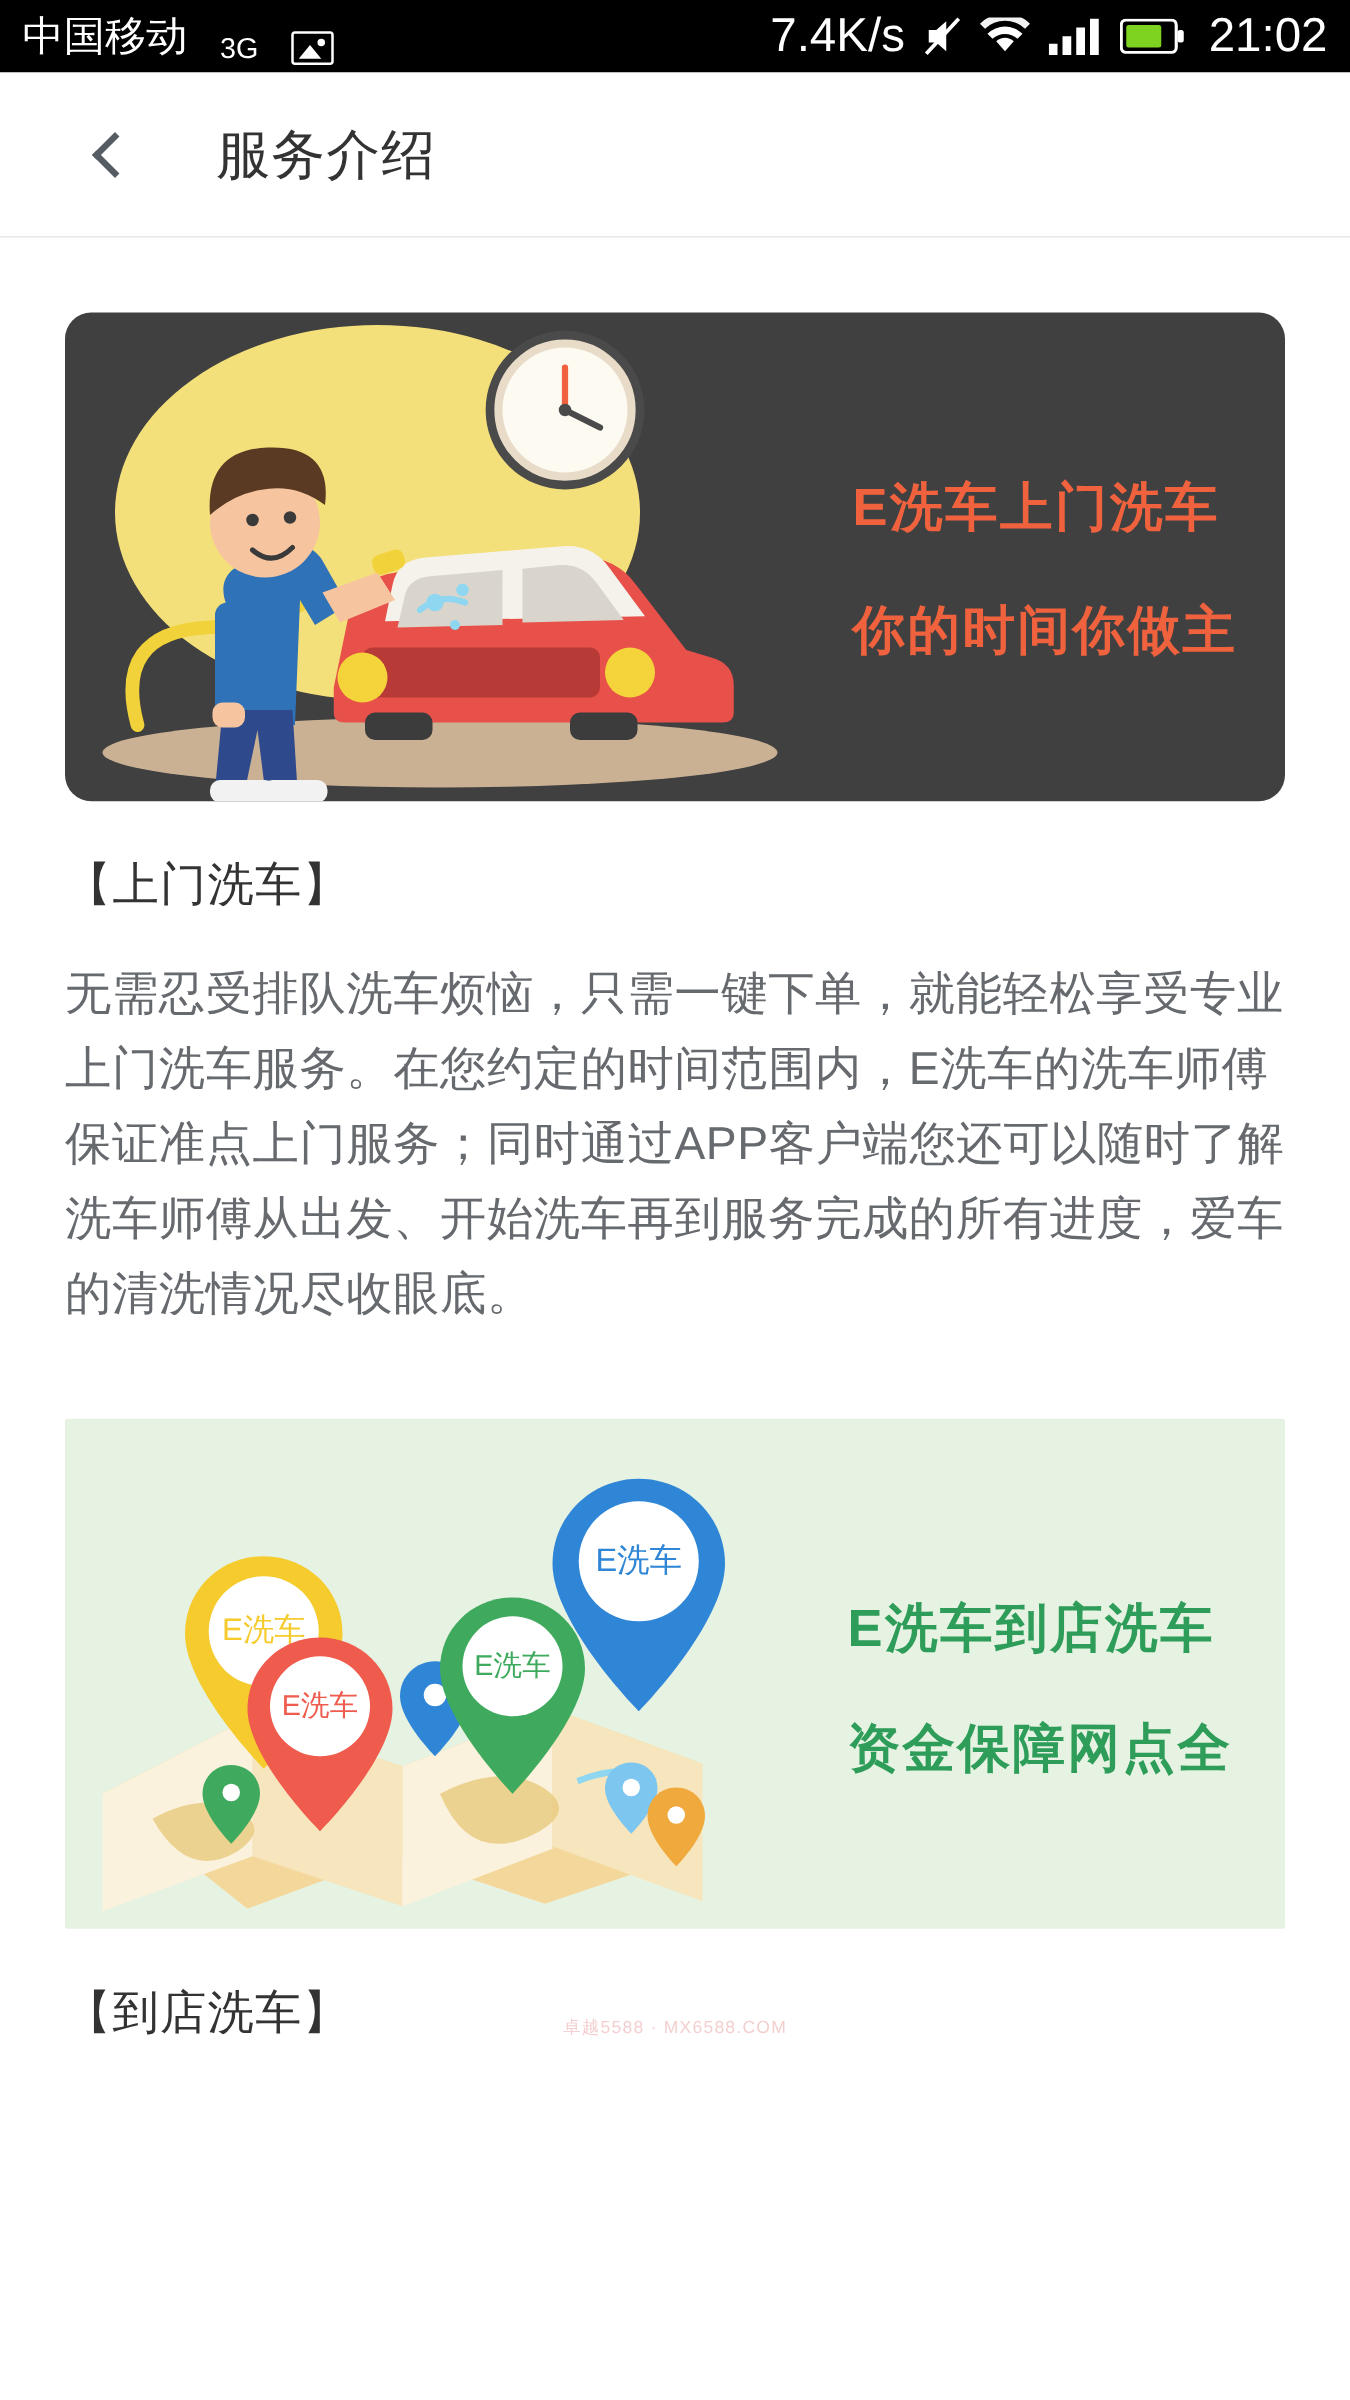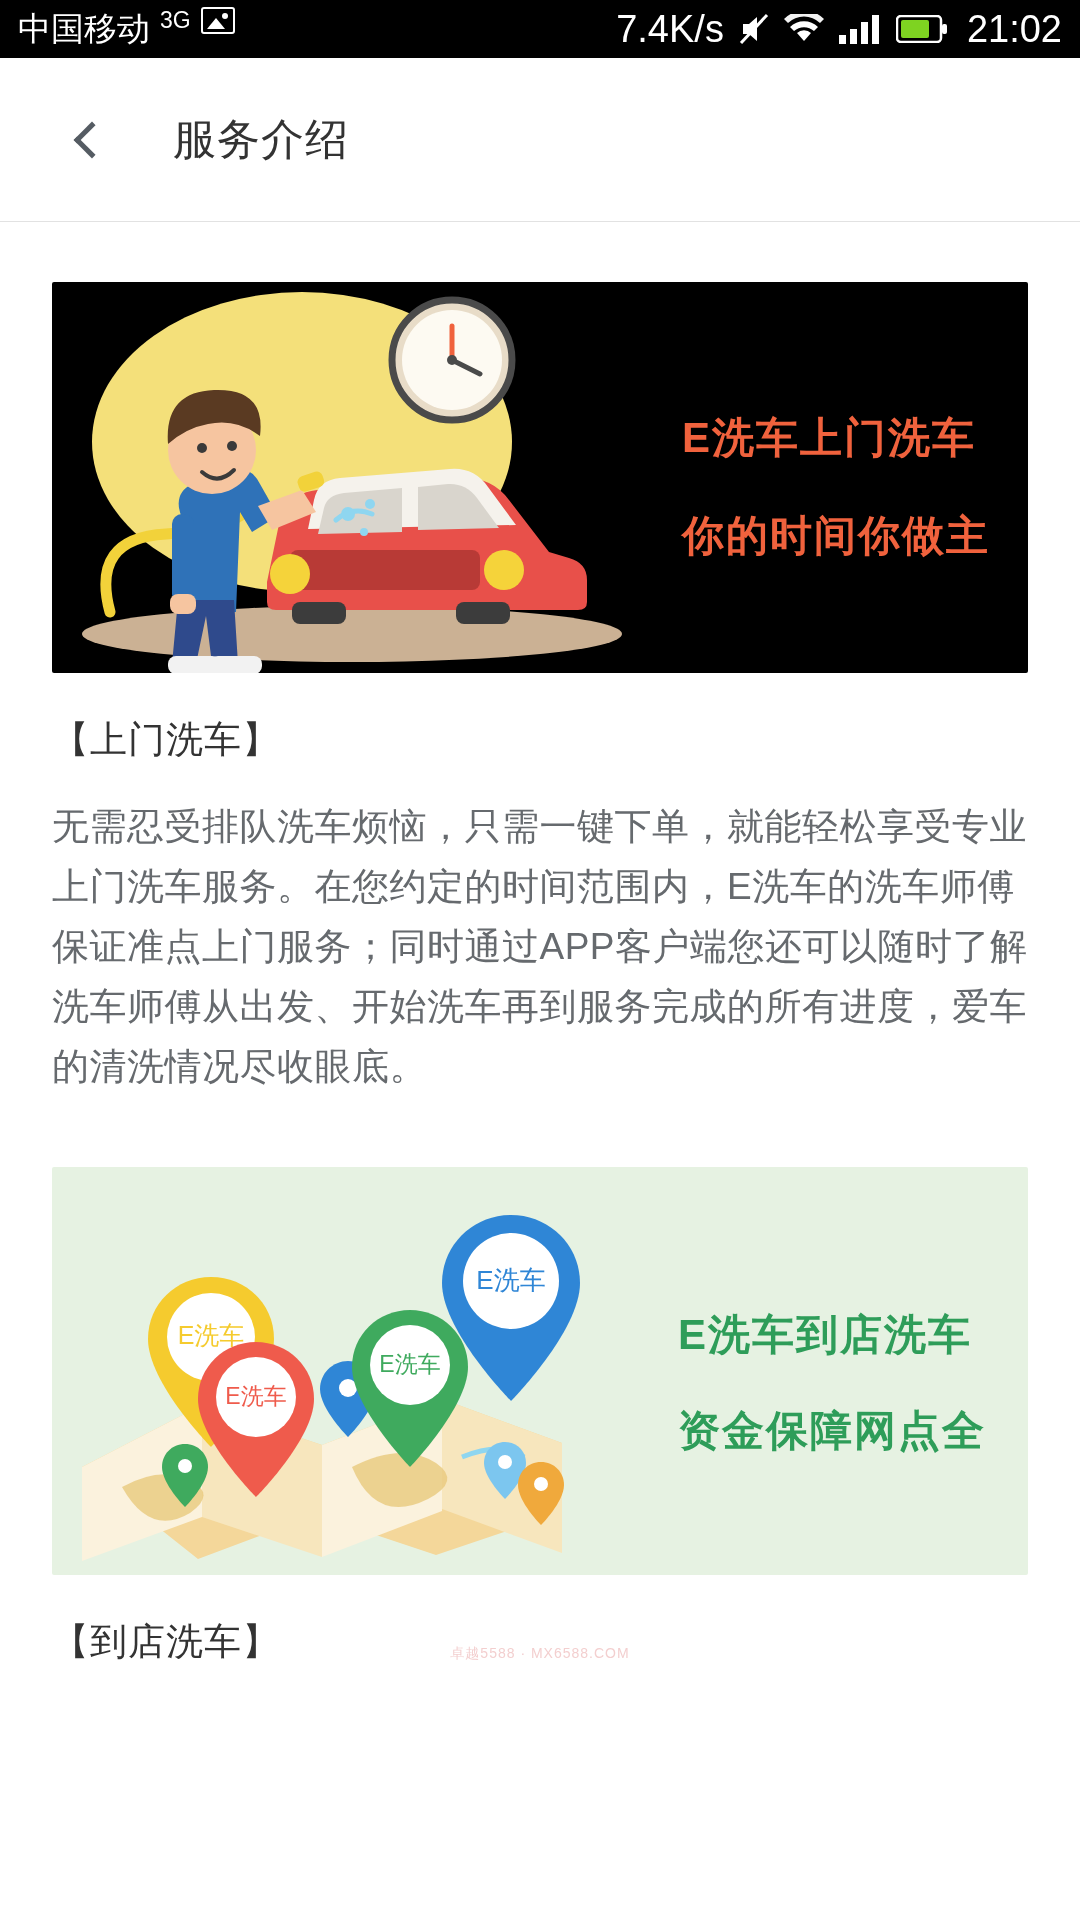--- a/index.html
+++ b/index.html
@@ -14,21 +14,21 @@
   
   .statusbar {
     height: 58px;
     background: #000000;
     color: #ffffff;
     display: flex;
     align-items: center;
     padding: 0 18px;
     font-size: 33px;
   }
-  .sb-left { display: flex; align-items: flex-start; gap: 10px; }
+  .sb-left { display: flex; align-items: flex-end; gap: 26px; }
   .sb-carrier { font-size: 33px; letter-spacing: 0px; }
   .sb-net { font-size: 23px; }
   .sb-pic-icon {
     width: 34px; height: 27px;
     border: 2px solid #ffffff;
     border-radius: 3px;
     position: relative;
     display: inline-block;
   }
   .sb-pic-icon::after {
@@ -54,21 +54,21 @@
   .sb-mute {
     position: relative;
     width: 30px; height: 32px;
   }
   .sb-mute svg { display: block; }
   .sb-wifi svg, .sb-signal svg, .sb-batt svg { display: block; }
   .sb-time { font-size: 38px; margin-left: 4px; }
 
   
   .titlebar {
-    height: 164px;
+    height: 132px;
     background: #ffffff;
     display: flex;
     align-items: center;
     padding-left: 62px;
     border-bottom: 1px solid #e2e2e2;
   }
   .back-btn {
     width: 60px; height: 60px;
     display: flex; align-items: center; justify-content: center;
     cursor: pointer;
@@ -94,21 +94,21 @@
   }
 
   .banner {
     margin-top: 60px;
     width: 976px;
     height: 391px;
     border-radius: 2px;
     position: relative;
     overflow: hidden;
   }
-  .banner-1 { background: #000000; }
+  .banner-1 { background: #404040; border-radius: 21px; }
   .banner-2 { background: #e6f2e2; margin-top: 70px; height: 408px;}
 
   .section-heading {
     font-size: 37px;
     color: #333333;
     margin-top: 42px;
     letter-spacing: 1px;
   }
   .section-body {
     font-size: 37px;

